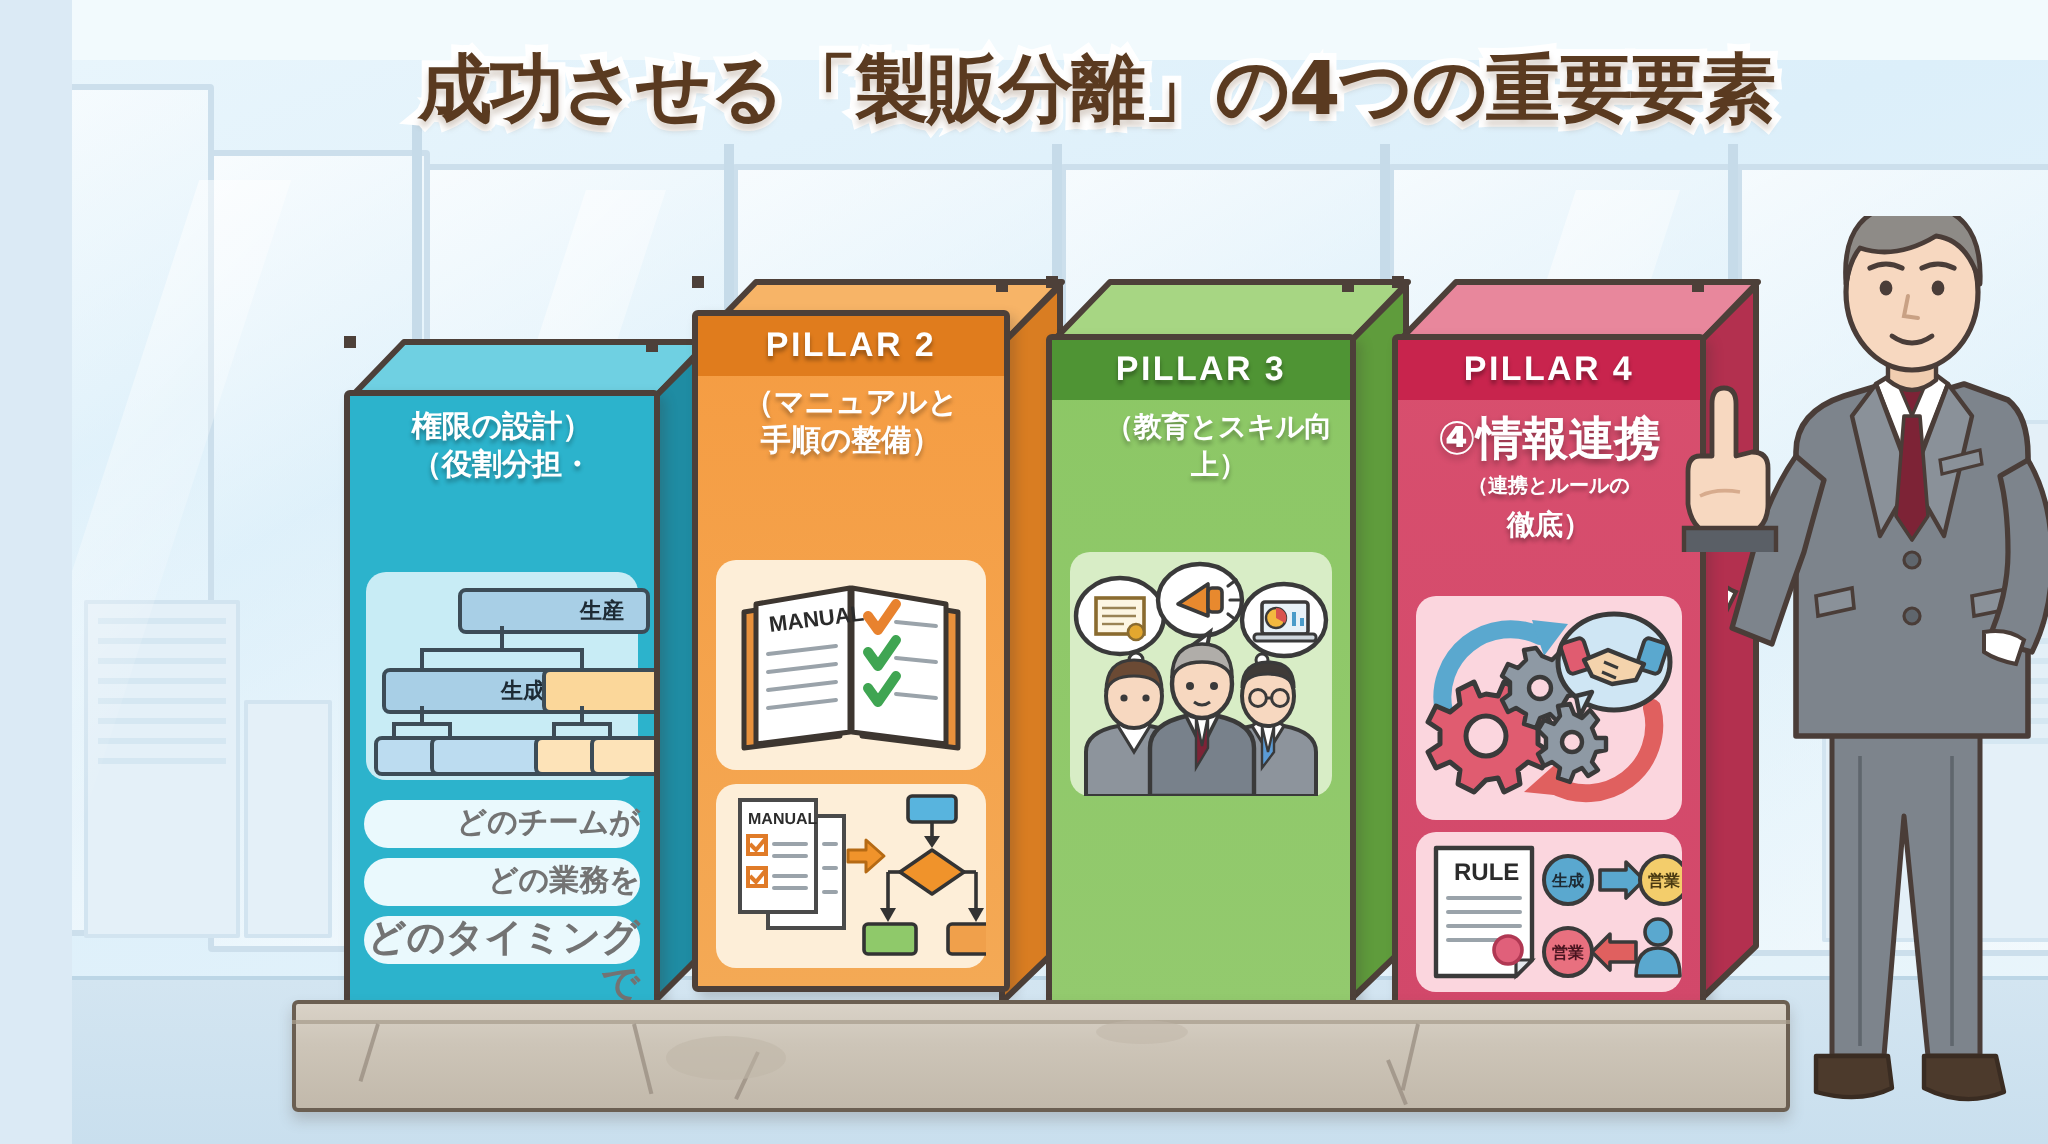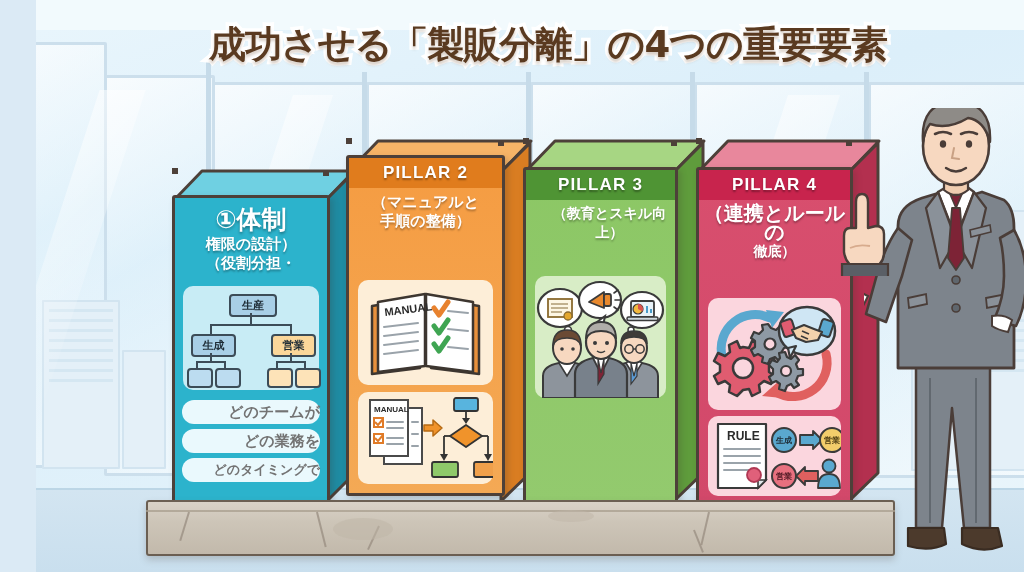--- a/index.html
+++ b/index.html
@@ -56,21 +56,21 @@
   .panel{position:absolute;border-radius:10px;}
   .chip{border-radius:13px;text-align:right;font-weight:bold;font-size:15px;color:#737373;line-height:23px;height:24px;margin:0 7px 5px 7px;}
 
   
   .roof{position:absolute;}
   .roof-label{position:absolute;width:100%;text-align:center;color:#fff;font-weight:bold;
      font-size:16px;letter-spacing:1.5px;text-shadow:0 2px 2px rgba(0,0,0,.4);}
 
   
   .node{position:absolute;border:2px solid #3c4c57;border-radius:4px;font-size:11px;font-weight:bold;
-        text-align:right;color:#1d2b35;display:flex;align-items:center;justify-content:center;}
+        text-align:right;color:#1d2b35;display:flex;align-items:center;justify-content:center;padding-left:48px;}
   .ln{position:absolute;background:#3c4c57;}
 
   
   .person{position:absolute;}
 </style>
 </head>
 <body>
 
 <div id="stage">
 
@@ -150,23 +150,20 @@
     </div>
     <div class="pside" style="left:287px;top:170px;width:0;height:0;">
       <svg style="position:absolute;left:-3px;top:-3px;" width="36" height="336" viewBox="0 0 36 336">
         <polygon points="3,30 30,3 30,305 3,332" fill="#1f8ca3" stroke="#4d4039" stroke-width="3" stroke-linejoin="round"></polygon>
       </svg>
     </div>
 
     <div class="pillar" style="left:136px;top:195px;width:152px;height:307px;background:#2cb3cc;">
 
       <div style="position:absolute;left:0;top:6px;width:100%;">
-        <div class="phead">
-          <span>①</span><span>体制</span>
-        </div>
         <div class="psub">権限の設計）</div>
         <div class="psub">（役割分担・</div>
       </div>
 
       <div class="panel" style="left:8px;top:88px;width:136px;height:104px;background:#c8ecf5;">
         <div class="node" style="left:46px;top:8px;width:44px;height:19px;background:#a8cfe6;">生産</div>
         <div class="ln" style="left:67px;top:27px;width:2px;height:11px;"></div>
         <div class="ln" style="left:27px;top:38px;width:82px;height:2px;"></div>
         <div class="ln" style="left:27px;top:38px;width:2px;height:10px;"></div>
         <div class="ln" style="left:107px;top:38px;width:2px;height:10px;"></div>
@@ -182,21 +179,21 @@
         <div class="ln" style="left:121px;top:75px;width:2px;height:7px;"></div>
         <div class="node" style="left:4px;top:82px;width:22px;height:16px;background:#bcdcf0;"></div>
         <div class="node" style="left:32px;top:82px;width:22px;height:16px;background:#bcdcf0;"></div>
         <div class="node" style="left:84px;top:82px;width:22px;height:16px;background:#fde3b8;"></div>
         <div class="node" style="left:112px;top:82px;width:22px;height:16px;background:#fde3b8;"></div>
       </div>
 
       <div style="position:absolute;left:0;top:202px;width:100%;">
         <div class="chip" style="background:#eaf9fd;">どのチームが</div>
         <div class="chip" style="background:#eaf9fd;">どの業務を</div>
-        <div class="chip" style="background:#eaf9fd;font-size:13px;">どのタイミングで</div>
+        <div class="chip" style="background:#eaf9fd;font-size:19px;">どのタイミングで</div>
       </div>
     </div>
   </div>
 
   <div>
     <div class="ptop" style="left:310px;top:138px;width:0;height:0;">
       <svg style="position:absolute;left:-3px;top:-3px;" width="188" height="36" viewBox="0 0 188 36">
         <polygon points="4,32 32,3 185,3 157,32" fill="#f7b467" stroke="#4d4039" stroke-width="3" stroke-linejoin="round"></polygon>
       </svg>
     </div>
@@ -370,21 +367,24 @@
     <div class="pside" style="left:810px;top:140px;width:0;height:0;">
       <svg style="position:absolute;left:-3px;top:-3px;" width="38" height="365" viewBox="0 0 38 365">
         <polygon points="3,32 32,3 32,333 3,361" fill="#b3304f" stroke="#4d4039" stroke-width="3" stroke-linejoin="round"></polygon>
       </svg>
     </div>
 
     <div class="pillar" style="left:660px;top:167px;width:151px;height:335px;background:linear-gradient(180deg,#d84f6e,#d2486a);">
       <div class="pband" style="background:#c8244d;">PILLAR 4</div>
 
       <div style="position:absolute;left:0;top:34px;width:100%;">
-        <div class="psub" style="font-size:20px;">（連携とルールの</div>
+        <div class="phead" style="font-size:23px;">
+          <span>④</span><span>情報連携</span>
+        </div>
+        <div class="psub" style="font-size:10px;">（連携とルールの</div>
         <div class="psub" style="font-size:14px;">徹底）</div>
       </div>
 
       <div class="panel" style="left:9px;top:128px;width:133px;height:112px;background:#fbd6de;">
         <svg width="133" height="112" viewBox="0 0 133 112">
           <path d="M14 58 A34 34 0 0 1 62 20" stroke="#5aa8cf" stroke-width="9" fill="none" stroke-linecap="round"></path>
           <polygon points="76,14 58,12 64,30" fill="#5aa8cf"></polygon>
           <path d="M118 56 A34 34 0 0 1 68 94" stroke="#e0605f" stroke-width="9" fill="none" stroke-linecap="round"></path>
           <polygon points="54,98 72,82 74,100" fill="#e0605f"></polygon>
 

